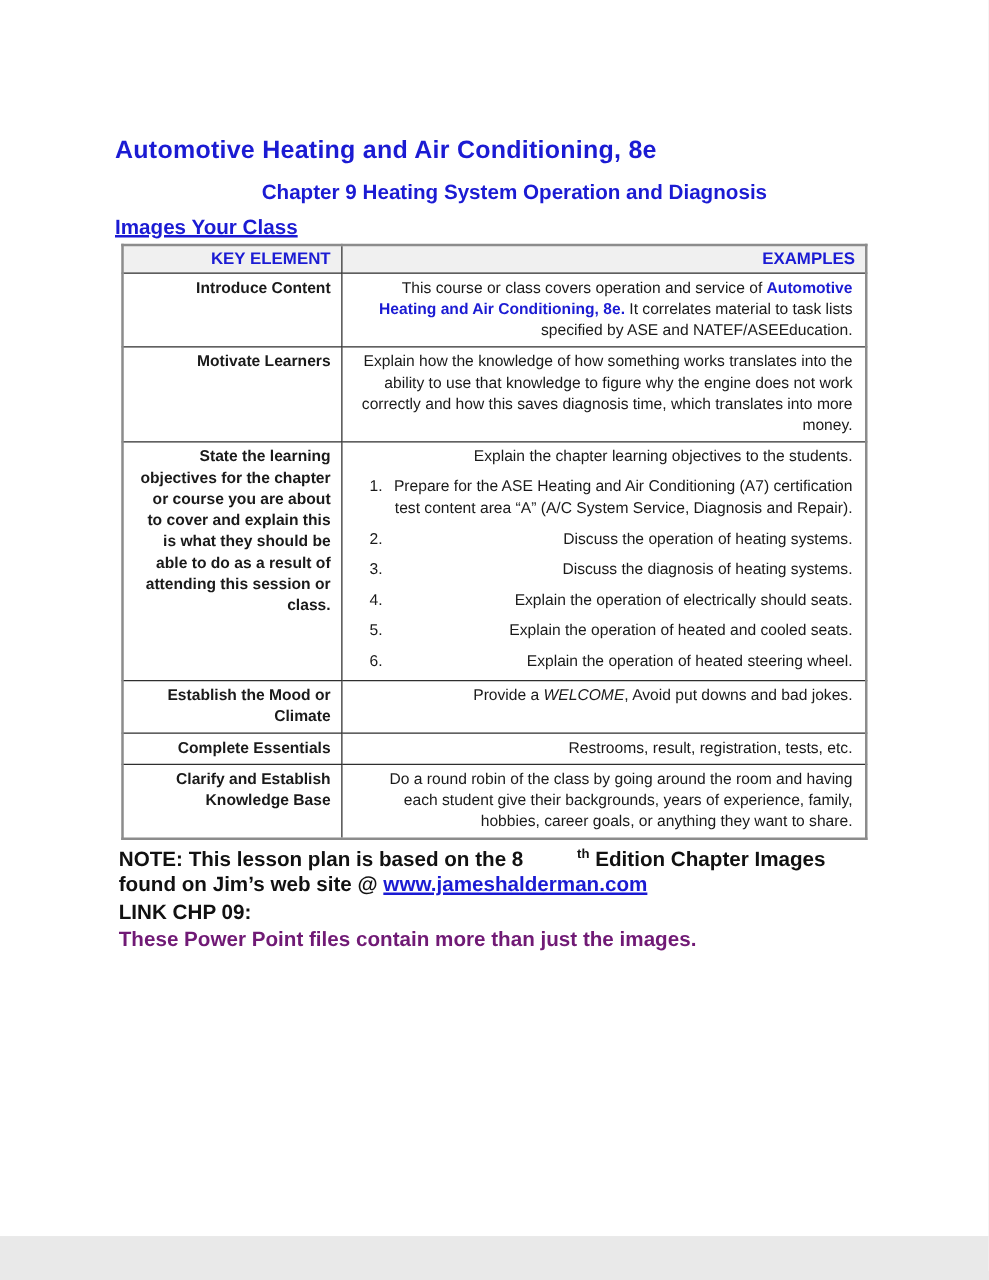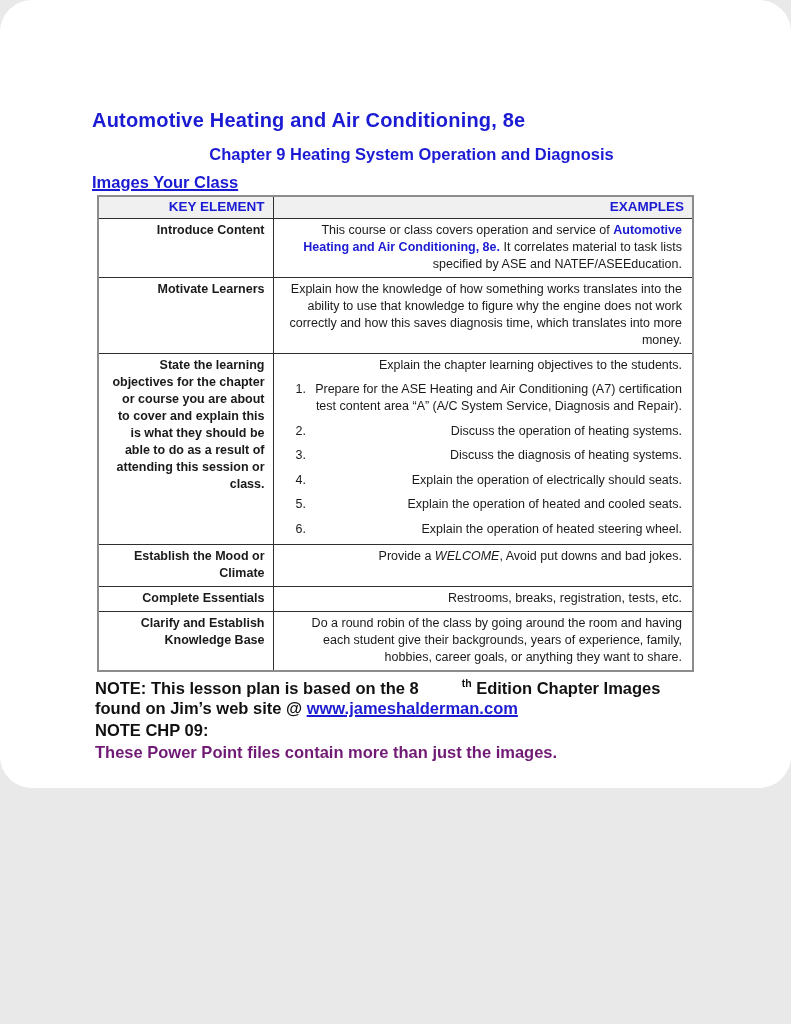--- a/index.html
+++ b/index.html
@@ -1,25 +1,24 @@
 <!DOCTYPE html>
 <html><head>
 <meta charset="utf-8">
 <style>
   * { margin: 0; padding: 0; box-sizing: border-box; }
   html, body { background: #e9e9e9; }
   body { font-family: "Liberation Sans", "DejaVu Sans", sans-serif; }
   .page {
-    width: 791px; height: 788px;
+    width: 791px; height: 989px;
     background: #ffffff;
     margin: 0 auto;
     padding: 109px 60px 0 92px;
     color: #1a1a1a;
     overflow: hidden;
-    border-radius: 32px;
   }
   h1.doc-title {
     font-size: 20px; font-weight: bold; color: #1b1bd3;
     letter-spacing: 0.2px; margin: 0 0 13px 0;
   }
   h2.chapter-heading {
     font-size: 16.5px; font-weight: bold; color: #1b1bd3;
     margin: 0 0 9px 0;
     text-align: center;
   }
@@ -126,29 +125,29 @@
         </td>
       </tr>
 
       <tr>
         <td class="key-cell">Establish the Mood or Climate</td>
         <td class="example-cell"><span>Provide a </span><span class="italic">WELCOME</span><span>, Avoid put downs and bad jokes.</span></td>
       </tr>
 
       <tr>
         <td class="key-cell">Complete Essentials</td>
-        <td class="example-cell">Restrooms, breaks, registration, tests, etc.</td>
+        <td class="example-cell">Restrooms, result, registration, tests, etc.</td>
       </tr>
 
       <tr>
         <td class="key-cell">Clarify and Establish Knowledge Base</td>
         <td class="example-cell">Do a round robin of the class by going around the room and having each student give their backgrounds, years of experience, family, hobbies, career goals, or anything they want to share.</td>
       </tr>
     </tbody>
   </table>
 
   <div class="footer-block">
     <p class="note-line"><span>NOTE: This lesson plan is based on the 8</span><sup>th</sup><span> Edition Chapter Images found on Jim’s web site @ </span><a class="doc-link" href="#">www.jameshalderman.com</a></p>
-    <p class="link-label">NOTE CHP 09:</p>
+    <p class="link-label">LINK CHP 09:</p>
     <p class="closing-line">These Power Point files contain more than just the images.</p>
   </div>
 
 </div>
 
 </body></html>

